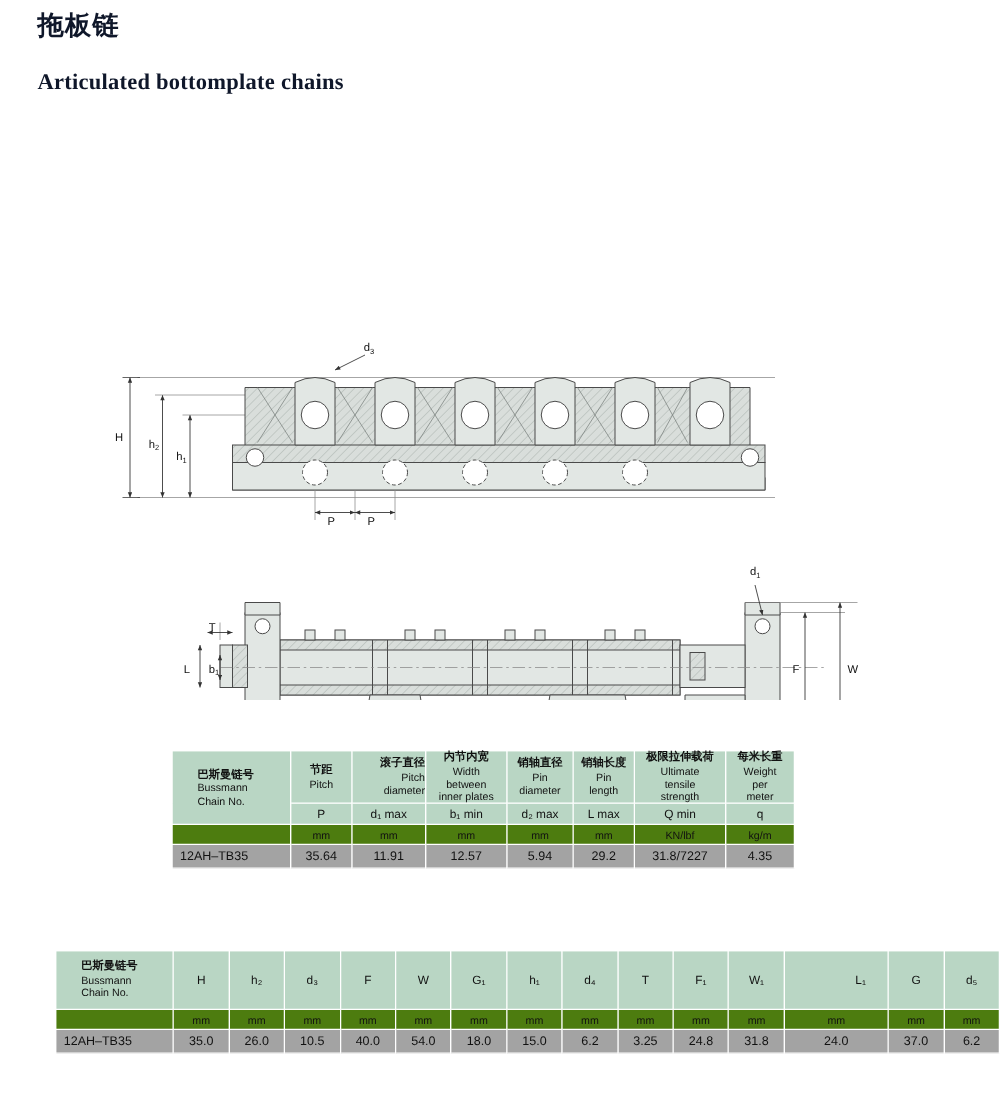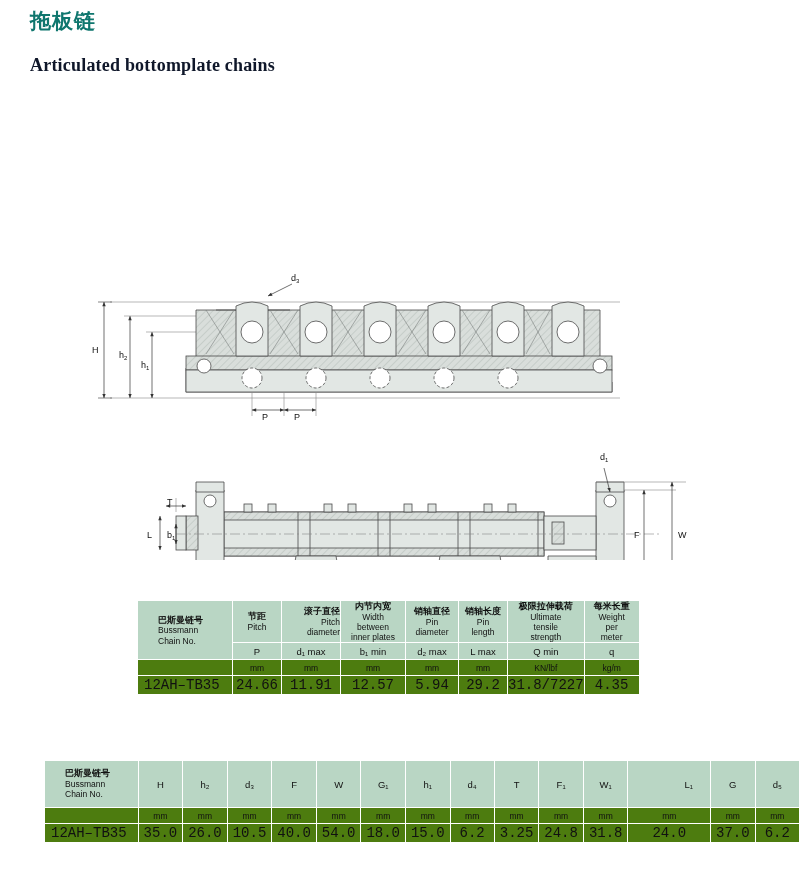--- a/index.html
+++ b/index.html
@@ -20,21 +20,21 @@
   .header {
     position: absolute;
     left: 30px;
     top: 8px;
   }
   .title-cn {
     font-size: 21px;
     font-weight: bold;
     letter-spacing: 1px;
     line-height: 1.25;
-    color: #0f766e;
+    color: #0f172a;
   }
   .title-en {
     font-family: "Liberation Serif", serif;
     font-size: 18px;
     font-weight: bold;
     letter-spacing: 0.2px;
     line-height: 1.3;
     color: #0f172a;
     margin-top: 20px;
   }
@@ -88,25 +88,24 @@
     background: #b9d6c4;
     font-size: 9.5px;
     height: 16px;
   }
   .unit-cell {
     background: #4d7c0f;
     font-size: 8.5px;
     height: 15px;
   }
   .data-cell {
-    background: #4d7c0f;
-    font-size: 14px;
+    background: #a3a3a3;
+    font-size: 10px;
     height: 18px;
     border: 1px solid #ffffff;
-    font-family: Liberation Mono, monospace;
   }
   .data-cell.name {
     text-align: left;
     padding-left: 6px;
   }
 
   
   #table1 { left: 137px; top: 600px; }
   
   #table2 { left: 44px; top: 760px; }
@@ -376,21 +375,21 @@
       <td class="unit-cell">mm</td>
       <td class="unit-cell">mm</td>
       <td class="unit-cell">mm</td>
       <td class="unit-cell">mm</td>
       <td class="unit-cell">mm</td>
       <td class="unit-cell">KN/lbf</td>
       <td class="unit-cell">kg/m</td>
     </tr>
     <tr>
       <td class="data-cell name">12AH–TB35</td>
-      <td class="data-cell">24.66</td>
+      <td class="data-cell">35.64</td>
       <td class="data-cell">11.91</td>
       <td class="data-cell">12.57</td>
       <td class="data-cell">5.94</td>
       <td class="data-cell">29.2</td>
       <td class="data-cell">31.8/7227</td>
       <td class="data-cell">4.35</td>
     </tr>
   </tbody>
     </table>
 </div>

